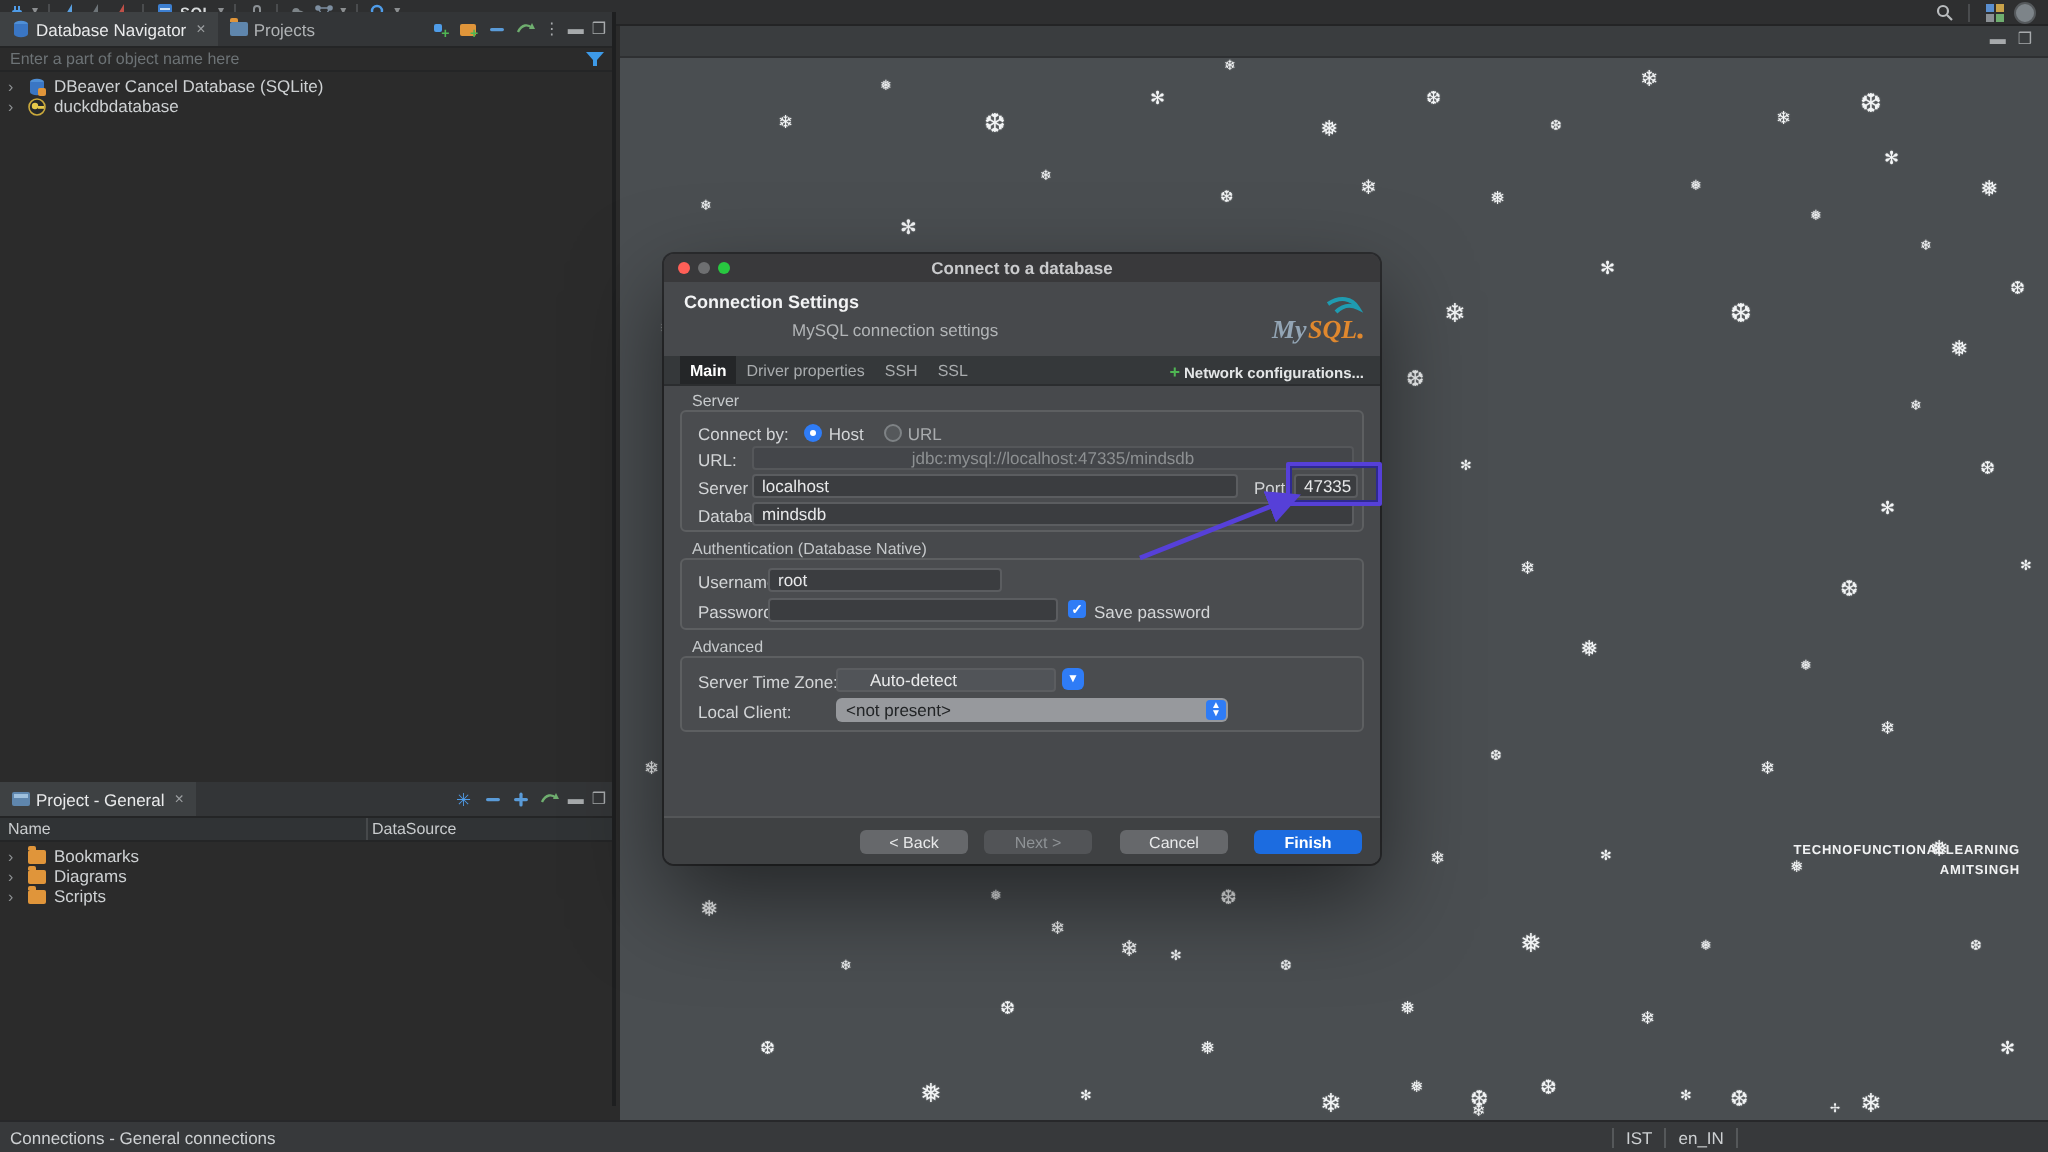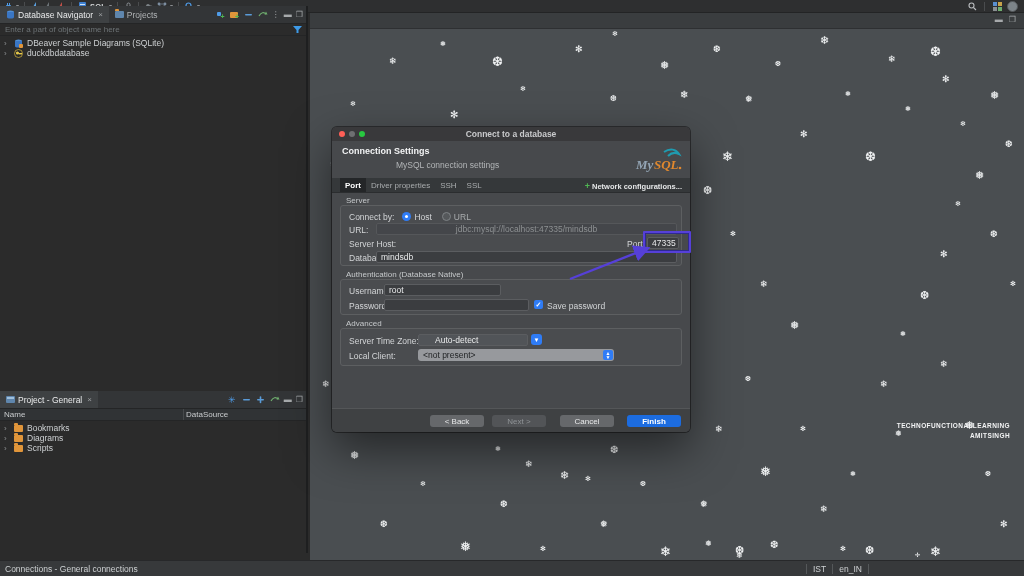--- a/index.html
+++ b/index.html
@@ -239,21 +239,21 @@
         </span>
       </div>
       <div id="nav-tree" style="padding-top:2px;">
           <div class="treerow">
             <span class="chev">›</span>
             <svg width="9" height="9">
               <ellipse cx="4.5" cy="2" rx="3.5" ry="1.6" fill="#4f8fd6"></ellipse>
               <path d="M1 2 V7 A3.5 1.6 0 0 0 8 7 V2" fill="#3a76c4"></path>
               <rect x="5" y="5" width="4" height="4" fill="#e0953a" rx="1"></rect>
             </svg>
-            <span>DBeaver Sample Diagrams (SQLite)</span>
+            <span>DBeaver Cancel Database (SQLite)</span>
           </div>
           <div class="treerow">
             <span class="chev">›</span>
             <svg width="9" height="9">
               <circle cx="4.5" cy="4.5" r="4" fill="#25282a" stroke="#caa93c" stroke-width=".8"></circle>
               <circle cx="3.5" cy="4" r="1.6" fill="#e6c84a"></circle>
               <rect x="5" y="4" width="3" height="1.4" fill="#e6c84a"></rect>
             </svg>
             <span>duckdbdatabase</span>
           </div>
@@ -448,21 +448,21 @@
         <svg width="58" height="26">
           <path d="M40 5 C46 1 52 2 55 7 C51 5 47 6 44 9" stroke="#1f9bb0" stroke-width="2" fill="none"></path>
           <text x="12" y="22" font-size="13" font-style="italic" font-weight="bold" fill="#93a5b5" font-family="Liberation Serif,serif">My</text>
           <text x="30" y="22" font-size="13" font-style="italic" font-weight="bold" fill="#e0882e" font-family="Liberation Serif,serif">SQL</text>
           <circle cx="56" cy="21" r="1.3" fill="#e0882e"></circle>
         </svg>
       </span>
     </div>
 
     <div class="dlg-tabs" id="dialog-tabs">
-        <div class="dtab active">Port</div>
+        <div class="dtab active">Main</div>
         <div class="dtab">Driver properties</div>
         <div class="dtab">SSH</div>
         <div class="dtab">SSL</div>
       </div>
     <div class="netlink" style="top:54px;">
       <span class="plus">+</span>
       <span>Network configurations...</span>
     </div>
 
     <span class="grouplabel" style="left:14px;top:69px;">Server</span>
@@ -472,20 +472,23 @@
         <span class="radio on" style="margin-left:8px;"></span>
         <span class="flabel" style="margin-left:3px;">Host</span>
         <span class="radio off" style="margin-left:10px;"></span>
         <span class="flabel" style="margin-left:3px;color:#a9acae;">URL</span>
       </div>
       <span class="flabel abs" style="left:8px;top:19px;">URL:</span>
       <div class="input dim" style="left:35px;top:17px;width:301px;justify-content:center;">
           <span>jdbc:mysql://localhost:47335/mindsdb</span>
         </div>
       <span class="flabel abs" style="left:8px;top:33px;">Server Host:</span>
+      <div class="input" style="left:35px;top:31px;width:243px;">
+          <span>localhost</span>
+        </div>
       <span class="flabel abs" style="left:286px;top:33px;">Port:</span>
       <div class="input" style="left:306px;top:31px;width:32px;align-items:center;">
           <span>47335</span>
         </div>
       <span class="flabel abs" style="left:8px;top:47px;">Database:</span>
       <div class="input" style="left:35px;top:45px;width:301px;">
           <span>mindsdb</span>
         </div>
     </div>
 

